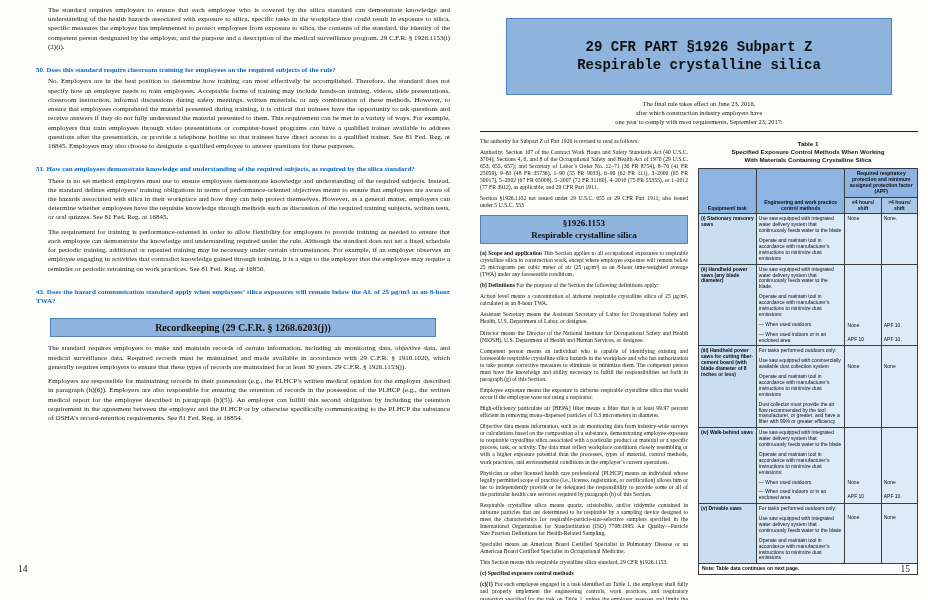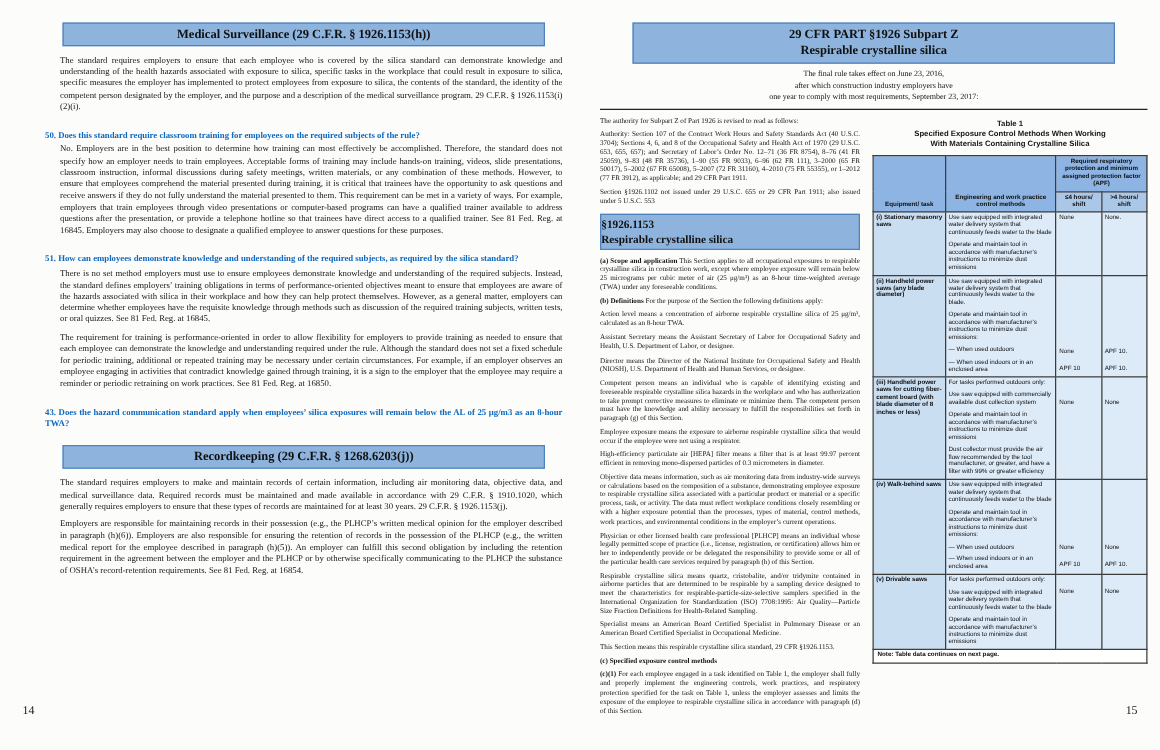--- a/index.html
+++ b/index.html
@@ -8,28 +8,28 @@
   
   .page-left{position:absolute;left:36px;top:6px;width:414px;}
   .hbar{background:#8eb4de;border:1px solid #4f81bd;text-align:center;font-weight:bold;
         font-size:10px;padding:3px 0;margin:12px 14px 7px 14px;color:#101010;}
   .page-left p{font-size:7px;line-height:1.32;text-align:justify;margin:0 0 5px 12px;}
   .qhead{color:#0e68c0;font-weight:bold;font-size:7px;line-height:1.32;text-align:justify;margin:14px 0 2px 0;}
 
   
   .page-right{position:absolute;left:480px;top:6px;width:438px;}
   .hbar-top{background:#8eb4de;border:1px solid #4f81bd;text-align:center;font-weight:bold;
-            font-size:10px;line-height:1.25;padding:3px 0;margin:12px 26px 5px 26px;color:#101010;}
+            font-size:14px;line-height:1.25;padding:20px 0;margin:12px 26px 5px 26px;color:#101010;font-family:Liberation Mono, monospace;}
   .effective-note{text-align:center;font-size:6.4px;line-height:1.4;margin:2px 0 4px 0;}
   .rule{border:none;border-top:1.2px solid #222;margin:4px 0 6px 0;}
   .cols{display:flex;gap:10px;}
   .col-text{width:208px;}
   .col-text p{font-size:5.7px;line-height:1.24;text-align:justify;margin:0 0 4px 0;}
   .lead{font-weight:bold;}
-  .sec-box{background:#8eb4de;border:1px solid #4f81bd;font-weight:bold;
+  .sec-box{background:#8eb4de;border:1px solid #4f81bd;text-align:center;font-weight:bold;
            font-size:9px;line-height:1.25;padding:2px 0;margin:6px 0 6px 0;color:#101010;}
   .col-table{flex:1;font-family:"Liberation Sans",sans-serif;}
   .tbl-title{font-weight:bold;font-size:6.2px;line-height:1.3;text-align:center;margin:2px 0 4px 0;}
 
   table.t1{border-collapse:collapse;width:100%;border:1.5px solid #1f1f1f;
            font-size:5px;line-height:1.18;color:#0d0d0d;}
   table.t1 th, table.t1 td{border:1px solid #3c3c3c;padding:2px;}
   table.t1 th{background:#8db4e2;font-weight:bold;text-align:center;vertical-align:middle;}
   table.t1 th.bottom{vertical-align:bottom;}
   table.t1 th.subhead{background:#aac7e8;}
@@ -46,21 +46,20 @@
   tr.note-row td{background:#ffffff;font-weight:bold;text-align:left;padding:2px 3px;}
 
   .pagenum{position:absolute;bottom:26px;font-size:9.5px;}
   .pagenum-left{left:18px;}
   .pagenum-right{right:18px;margin-left:27px;}
 </style>
 </head>
 <body>
 
 <div class="page-left">
-  <div class="hbar">Medical Surveillance (29 C.F.R. § 1926.1153(h))</div>
   <p>The standard requires employers to ensure that each employee who is covered by the silica standard can demonstrate knowledge and understanding of the health hazards associated with exposure to silica, specific tasks in the workplace that could result in exposure to silica, specific measures the employer has implemented to protect employees from exposure to silica, the contents of the standard, the identity of the competent person designated by the employer, and the purpose and a description of the medical surveillance program. 29 C.F.R. § 1926.1153(i)(2)(i).</p>
   <div class="qhead">50. Does this standard require classroom training for employees on the required subjects of the rule?</div>
   <p>No. Employers are in the best position to determine how training can most effectively be accomplished. Therefore, the standard does not specify how an employer needs to train employees. Acceptable forms of training may include hands-on training, videos, slide presentations, classroom instruction, informal discussions during safety meetings, written materials, or any combination of these methods. However, to ensure that employees comprehend the material presented during training, it is critical that trainees have the opportunity to ask questions and receive answers if they do not fully understand the material presented to them. This requirement can be met in a variety of ways. For example, employers that train employees through video presentations or computer-based programs can have a qualified trainer available to address questions after the presentation, or provide a telephone hotline so that trainees have direct access to a qualified trainer. See 81 Fed. Reg. at 16845. Employers may also choose to designate a qualified employee to answer questions for these purposes.</p>
   <div class="qhead">51. How can employees demonstrate knowledge and understanding of the required subjects, as required by the silica standard?</div>
   <p>There is no set method employers must use to ensure employees demonstrate knowledge and understanding of the required subjects. Instead, the standard defines employers’ training obligations in terms of performance-oriented objectives meant to ensure that employees are aware of the hazards associated with silica in their workplace and how they can help protect themselves. However, as a general matter, employers can determine whether employees have the requisite knowledge through methods such as discussion of the required training subjects, written tests, or oral quizzes. See 81 Fed. Reg. at 16845.</p>
   <p>The requirement for training is performance-oriented in order to allow flexibility for employers to provide training as needed to ensure that each employee can demonstrate the knowledge and understanding required under the rule. Although the standard does not set a fixed schedule for periodic training, additional or repeated training may be necessary under certain circumstances. For example, if an employer observes an employee engaging in activities that contradict knowledge gained through training, it is a sign to the employer that the employee may require a reminder or periodic retraining on work practices. See 81 Fed. Reg. at 16850.</p>
   <div class="qhead">43. Does the hazard communication standard apply when employees’ silica exposures will remain below the AL of 25 μg/m3 as an 8-hour TWA?</div>
   <div class="hbar">Recordkeeping (29 C.F.R. § 1268.6203(j))</div>
   <p>The standard requires employers to make and maintain records of certain information, including air monitoring data, objective data, and medical surveillance data. Required records must be maintained and made available in accordance with 29 C.F.R. § 1910.1020, which generally requires employers to ensure that these types of records are maintained for at least 30 years. 29 C.F.R. § 1926.1153(j).</p>
   <p>Employers are responsible for maintaining records in their possession (e.g., the PLHCP’s written medical opinion for the employer described in paragraph (h)(6)). Employers are also responsible for ensuring the retention of records in the possession of the PLHCP (e.g., the written medical report for the employee described in paragraph (h)(5)). An employer can fulfill this second obligation by including the retention requirement in the agreement between the employer and the PLHCP or by otherwise specifically communicating to the PLHCP the substance of OSHA’s record-retention requirements. See 81 Fed. Reg. at 16854.</p>

